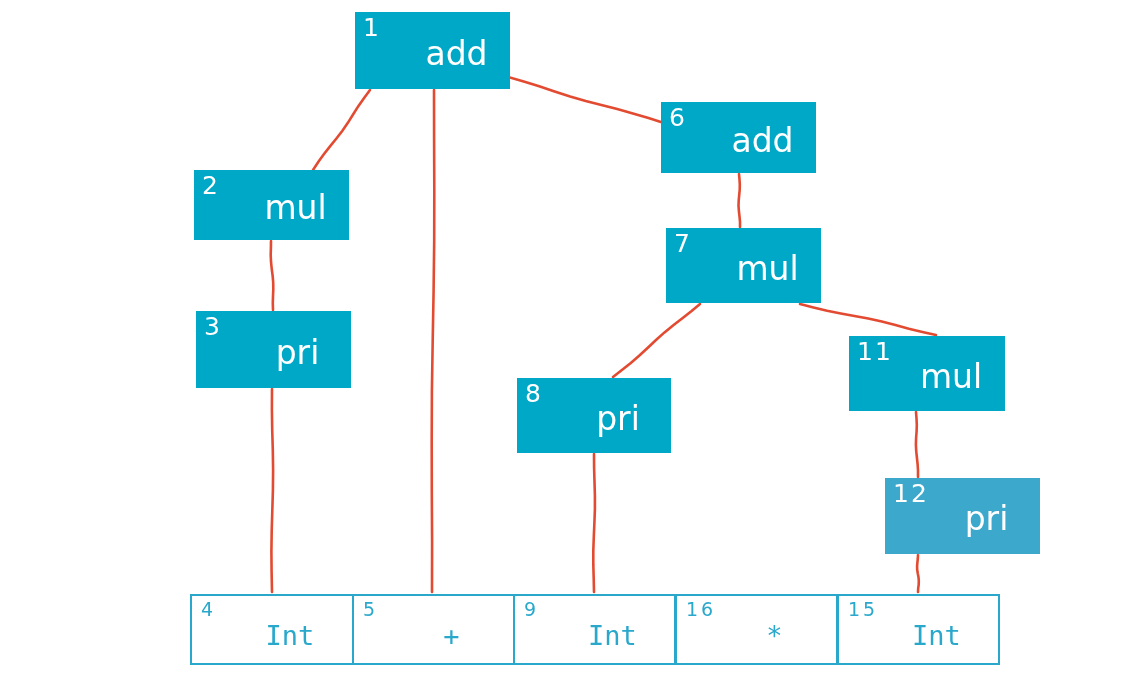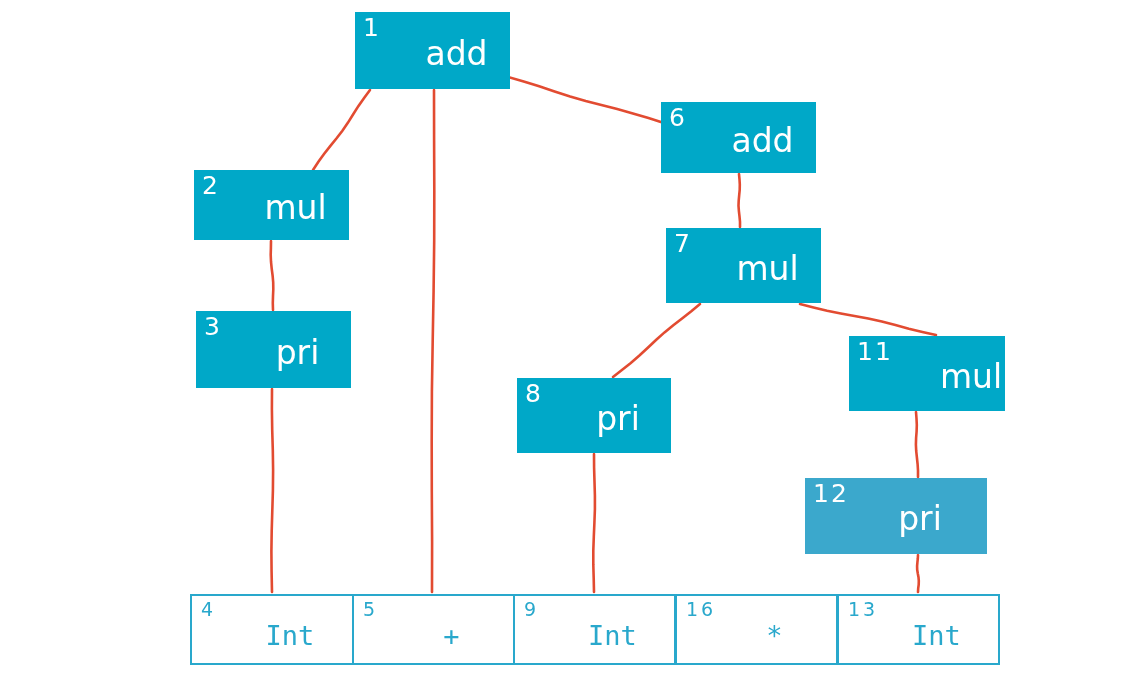--- a/index.html
+++ b/index.html
@@ -121,42 +121,42 @@
         <span class="node-label">add</span>
       </div>
       <div class="node internal" style="left: 666px; top: 228px; width: 155px; height: 75px;">
         <span class="node-id">7</span>
         <span class="node-label">mul</span>
       </div>
       <div class="node internal" style="left: 517px; top: 378px; width: 154px; height: 75px;">
         <span class="node-id">8</span>
         <span class="node-label">pri</span>
       </div>
-      <div class="node internal" style="left: 849px; top: 336px; width: 156px; height: 75px; padding-left: 20px;">
+      <div class="node internal" style="left: 849px; top: 336px; width: 156px; height: 75px;">
         <span class="node-id">11</span>
         <span class="node-label">mul</span>
       </div>
-      <div class="node internal highlight" style="left: 805px; top: 478px; width: 182px; height: 76px;">
+      <div class="node internal highlight" style="left: 885px; top: 478px; width: 155px; height: 76px;">
         <span class="node-id">12</span>
         <span class="node-label">pri</span>
       </div>
       <div class="node leaf" style="left: 190px; top: 594px; width: 164px; height: 71px;">
         <span class="node-id">4</span>
         <span class="node-label">Int</span>
       </div>
       <div class="node leaf" style="left: 352px; top: 594px; width: 163px; height: 71px;">
         <span class="node-id">5</span>
         <span class="node-label">+</span>
       </div>
       <div class="node leaf" style="left: 513px; top: 594px; width: 163px; height: 71px;">
         <span class="node-id">9</span>
         <span class="node-label">Int</span>
       </div>
       <div class="node leaf" style="left: 675px; top: 594px; width: 163px; height: 71px;">
         <span class="node-id">16</span>
         <span class="node-label">*</span>
       </div>
       <div class="node leaf" style="left: 837px; top: 594px; width: 163px; height: 71px;">
-        <span class="node-id">13</span>
+        <span class="node-id">15</span>
         <span class="node-label">Int</span>
       </div>
     </div>
 </div>
 
 </body></html>

